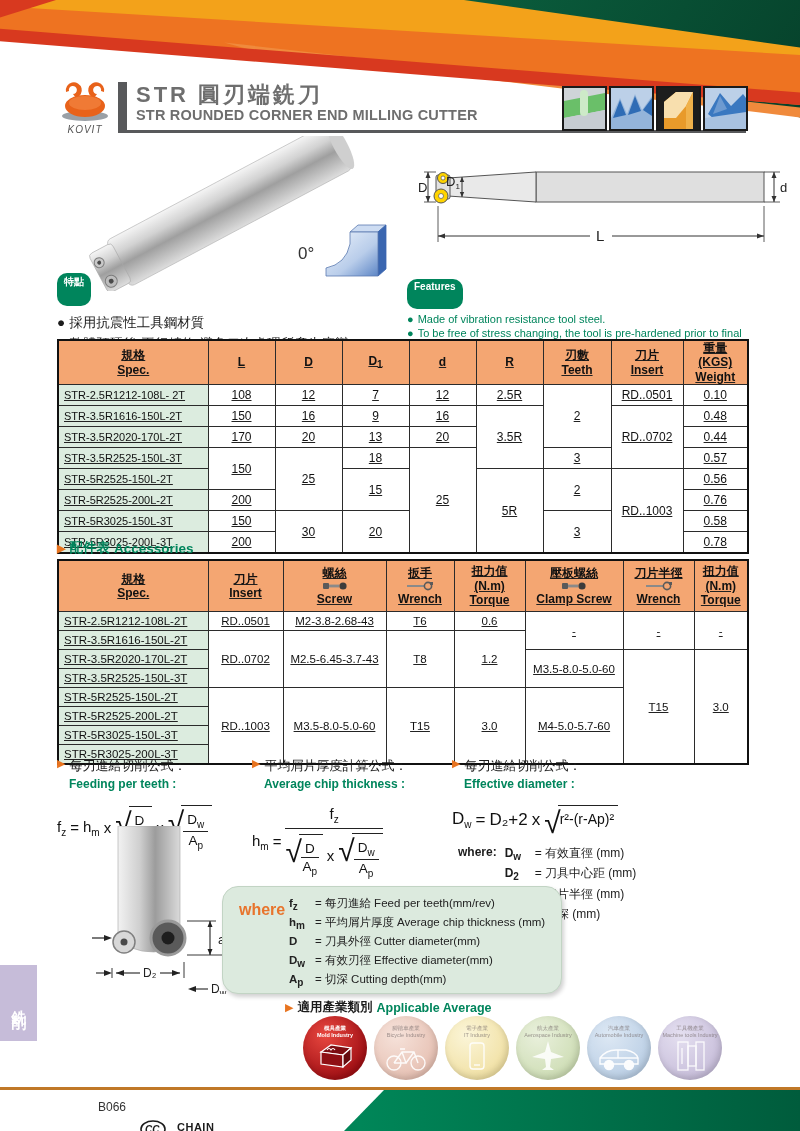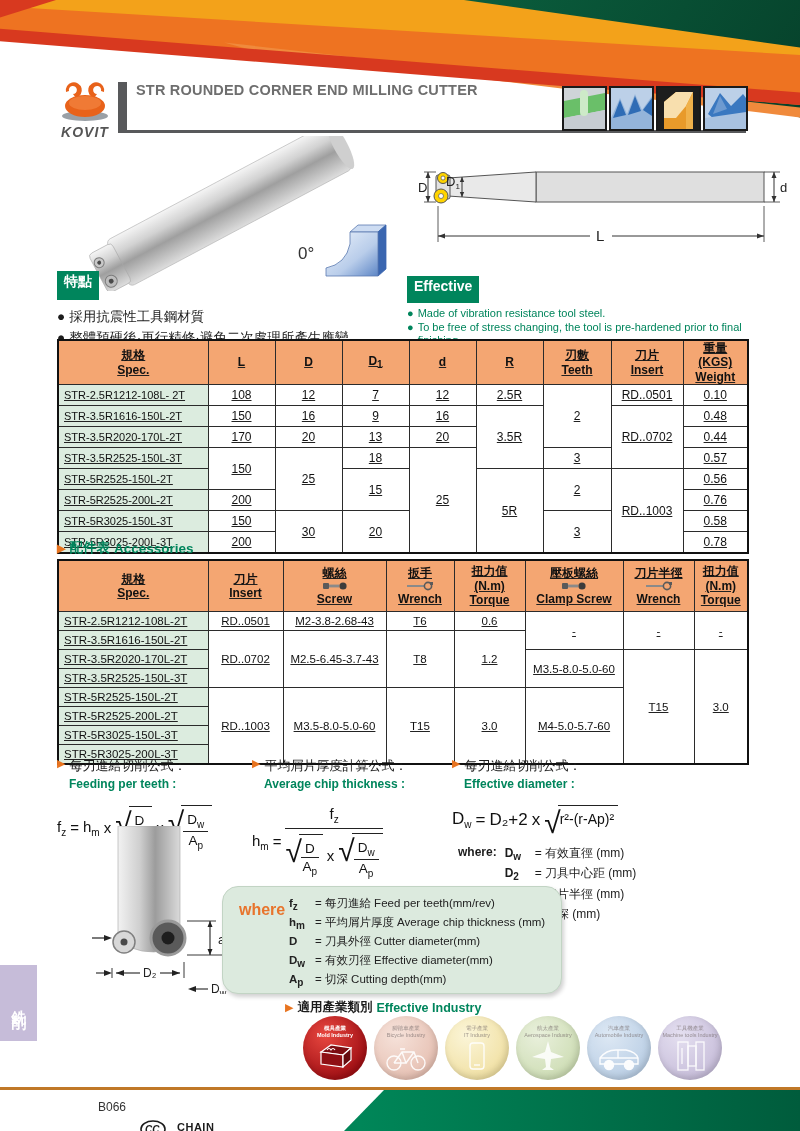--- a/index.html
+++ b/index.html
@@ -14,39 +14,39 @@
   .bn-green{background:linear-gradient(125deg,#0e7a4f 0%,#0a5c3c 55%,#06402a 100%);
             clip-path:polygon(44% 0,100% 0,100% 94%);}
   .bn-yellow{background:#f3a21a;clip-path:polygon(0 0,58% 0,100% 38%,100% 50%,0 13%);}
   .bn-orange{background:#ee7321;clip-path:polygon(0 5%,100% 44%,100% 84%,0 31%);}
   .bn-lightorange{background:#f08a3c;clip-path:polygon(28% 34%,100% 86%,100% 94%,32% 41%);}
   .bn-red{background:#d8391f;clip-path:polygon(0 23%,100% 74%,100% 84%,0 33%);}
   .bn-redcorner{background:#d8391f;clip-path:polygon(0 0,7% 0,0 14%);}
 
   
   .logo{left:56px;top:78px;width:58px;text-align:center;}
-  .logo-text{font-size:14px;font-weight:bold;font-style:italic;color:#555;letter-spacing:1px;margin-top:-2px;}
+  .logo-text{font-size:10px;font-weight:normal;font-style:italic;color:#555;letter-spacing:1px;margin-top:-2px;}
   .title-bar{left:118px;top:82px;width:9px;height:50px;background:#58595b;}
   .titles{left:136px;top:82px;}
   .title-zh{font-size:22px;font-weight:bold;color:#6e6e6e;letter-spacing:3px;line-height:1.15;}
   .title-en{font-size:14.5px;font-weight:bold;color:#6e6e6e;letter-spacing:.2px;}
   .header-rule{left:118px;top:130px;width:628px;height:3px;background:#58595b;}
   .thumbs{left:562px;top:86px;display:flex;gap:2px;}
   .thumb{width:45px;height:45px;border:2px solid #1a1a1a;box-sizing:border-box;background:#ccc;}
 
   
   .hero-photo{left:88px;top:136px;}
   .angle-group{left:298px;top:222px;display:flex;align-items:flex-end;gap:6px;}
   .angle-label{font-size:17px;color:#333;margin-bottom:18px;}
   .tech-diagram{left:418px;top:148px;}
   .dim{font-size:13px;fill:#222;}
 
   
-  .badge{display:inline-block;background:#00855c;color:#fff;font-size:14px;font-weight:bold;
-         padding:2px 7px 9px;}
+  .badge{display:inline-block;background:#00855c;color:#fff;font-size:10px;font-weight:bold;
+         padding:2px 7px 17px;border-radius:10px;}
   .feat-zh{left:57px;top:271px;width:345px;}
   .feat-zh .lines{margin-top:6px;font-size:13.5px;color:#1c1c1c;line-height:21px;}
   .feat-en{left:407px;top:276px;width:350px;}
   .feat-en .lines{margin-top:4px;font-size:11px;color:#00855c;line-height:13.5px;}
   .bullet{color:#1c1c1c;margin-right:4px;}
   .feat-en .bullet{color:#00855c;}
   .b-line{display:flex;}
   .b-line .txt{flex:1;}
 
   
@@ -156,20 +156,21 @@
       <ellipse cx="27" cy="38" rx="23" ry="5" fill="#9aa0a6"></ellipse>
       <path d="M8,14 a8,8 0 1 1 10,6 l-3,-4 a4,4 0 1 0 -4,-3 z" fill="#e8621a"></path>
       <path d="M46,14 a8,8 0 1 0 -10,6 l3,-4 a4,4 0 1 1 4,-3 z" fill="#e8621a"></path>
       <ellipse cx="27" cy="28" rx="20" ry="11" fill="#e8621a"></ellipse>
       <ellipse cx="27" cy="25" rx="16" ry="7" fill="#f07a35"></ellipse>
     </svg>
     <div class="logo-text">KOVIT</div>
   </div>
   <div class="abs title-bar"></div>
   <div class="abs titles">
+    <div class="title-zh">STR 圓刃端銑刀</div>
     <div class="title-en">STR ROUNDED CORNER END MILLING CUTTER</div>
   </div>
   <div class="abs header-rule"></div>
 
   <div class="abs thumbs">
     <div class="thumb">
       <svg width="41" height="41" viewBox="0 0 41 41">
           <rect width="41" height="41" fill="#cfd4d8"></rect>
         <polygon points="0,13 41,5 41,22 0,30" fill="#6abf69"></polygon>
         <polygon points="0,30 41,22 41,41 0,41" fill="#c6ccd2"></polygon>
@@ -287,21 +288,21 @@
           <span class="bullet">●</span>
           <span class="txt">採用抗震性工具鋼材質</span>
         </div>
       <div class="b-line">
           <span class="bullet">●</span>
           <span class="txt">整體預硬後·再行精修·避免二次處理所產生應變</span>
         </div>
     </div>
   </div>
   <div class="abs feat-en">
-    <span class="badge">Effective</span>
+    <span class="badge">Features</span>
     <div class="lines">
       <div class="b-line">
           <span class="bullet">●</span>
           <span class="txt">Made of vibration resistance tool steel.</span>
         </div>
       <div class="b-line">
           <span class="bullet">●</span>
           <span class="txt">To be free of stress changing, the tool is pre-hardened prior to final finishing.</span>
         </div>
     </div>
@@ -701,21 +702,21 @@
       <div class="we-row">
           <span class="sym v"><span>A</span><sub>p</sub></span>
           <span>= 切深 Cutting depth(mm)</span>
         </div>
     </div>
   </div>
 
   <div class="abs ind-head">
     <span class="arrow">▶</span>
     <span class="zh">適用產業類別</span>
-    <span class="en">Effective Industry</span>
+    <span class="en">Applicable Average</span>
   </div>
   <div class="abs industries">
     <div class="ind ind1">
       <div class="lab">
           <div>模具產業</div>
           <div>Mold Industry</div>
         </div>
       <div class="ic"><svg width="40" height="32" viewBox="0 0 40 32">
         <polygon points="6,12 16,5 36,8 28,15" fill="#7c0d12" stroke="#fff" stroke-width="1.2"></polygon>
         <polygon points="6,12 28,15 28,27 6,24" fill="#8f1014" stroke="#fff" stroke-width="1.2"></polygon>

